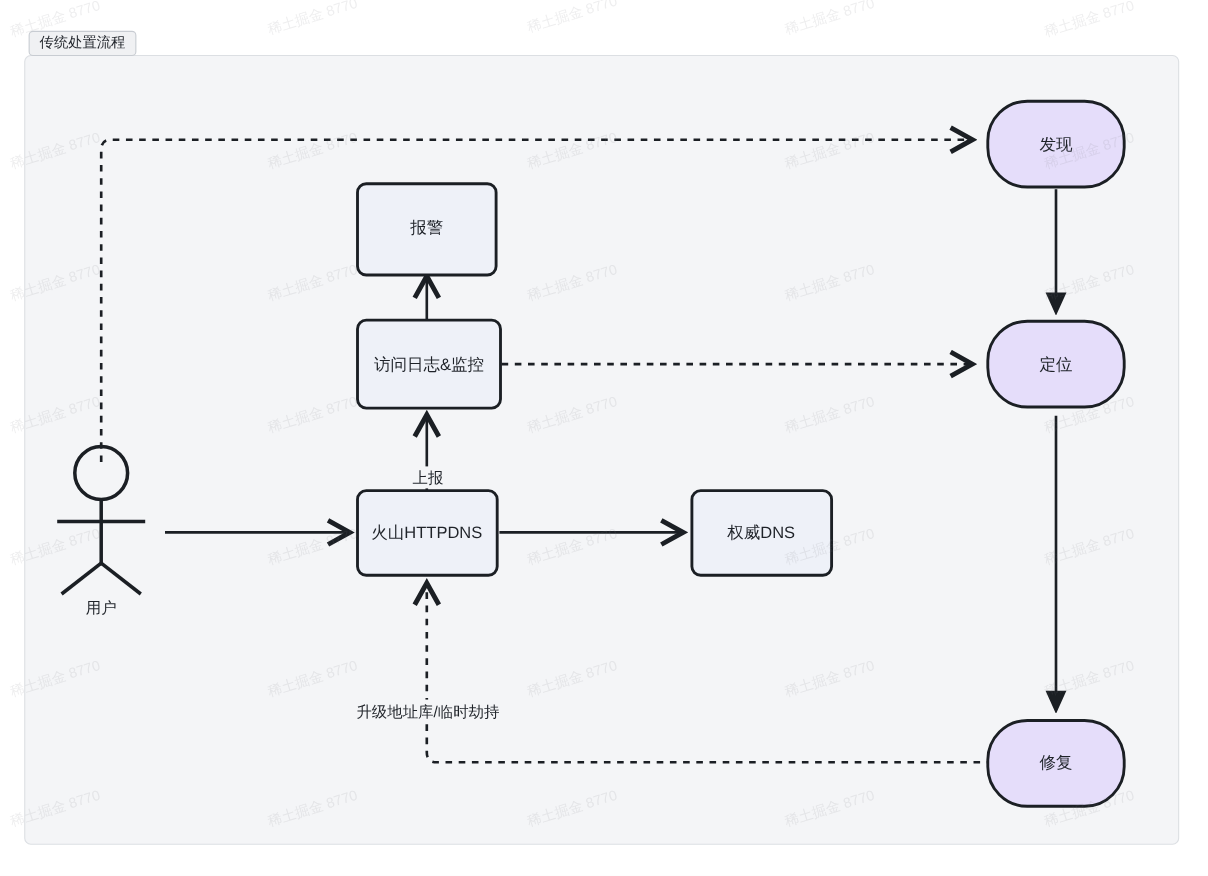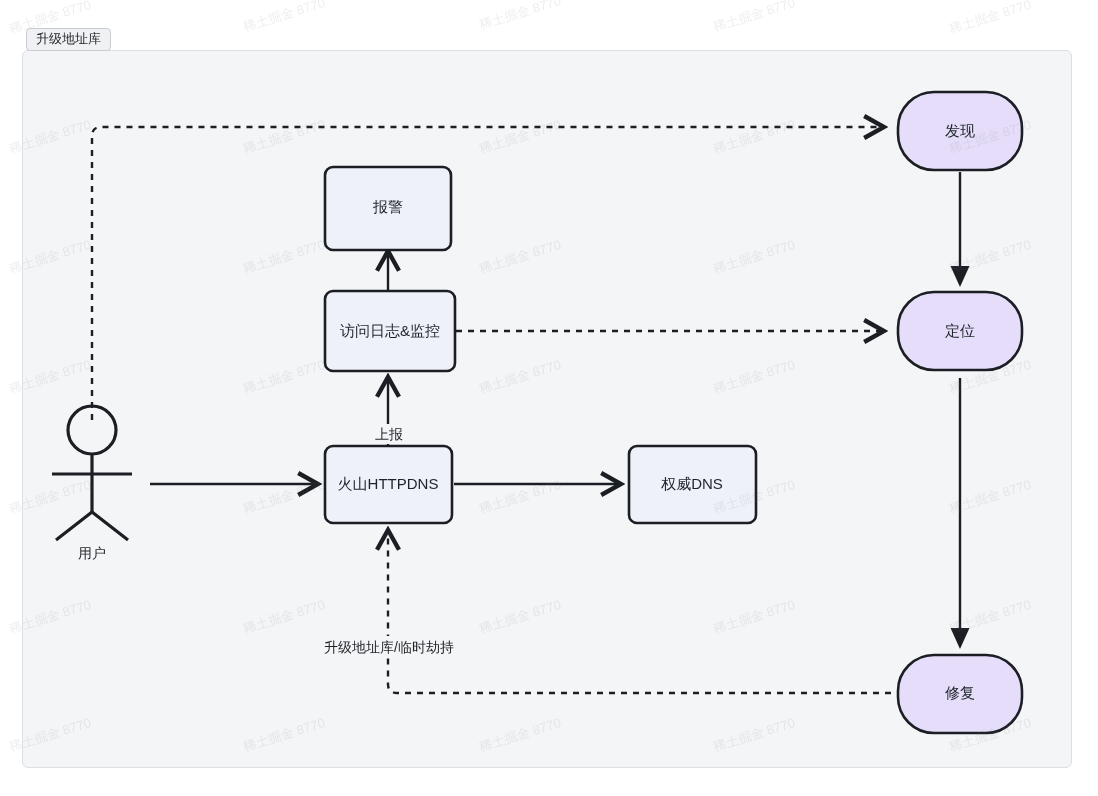--- a/index.html
+++ b/index.html
@@ -116,21 +116,21 @@
     user-select: none;
     z-index: 5;
   }
 </style>
 </head>
 <body>
 
 <div id="stage">
 
   <div class="frame"></div>
-  <div class="frame-label">升级地址库</div>
+  <div class="frame-label">传统处置流程</div>
 
   <div class="wm" style="left:8px; top:8px;">稀土掘金 8770</div>
   <div class="wm" style="left:242px; top:6px;">稀土掘金 8770</div>
   <div class="wm" style="left:478px; top:4px;">稀土掘金 8770</div>
   <div class="wm" style="left:712px; top:6px;">稀土掘金 8770</div>
   <div class="wm" style="left:948px; top:8px;">稀土掘金 8770</div>
   <div class="wm" style="left:8px; top:128px;">稀土掘金 8770</div>
   <div class="wm" style="left:242px; top:128px;">稀土掘金 8770</div>
   <div class="wm" style="left:478px; top:128px;">稀土掘金 8770</div>
   <div class="wm" style="left:712px; top:128px;">稀土掘金 8770</div>

